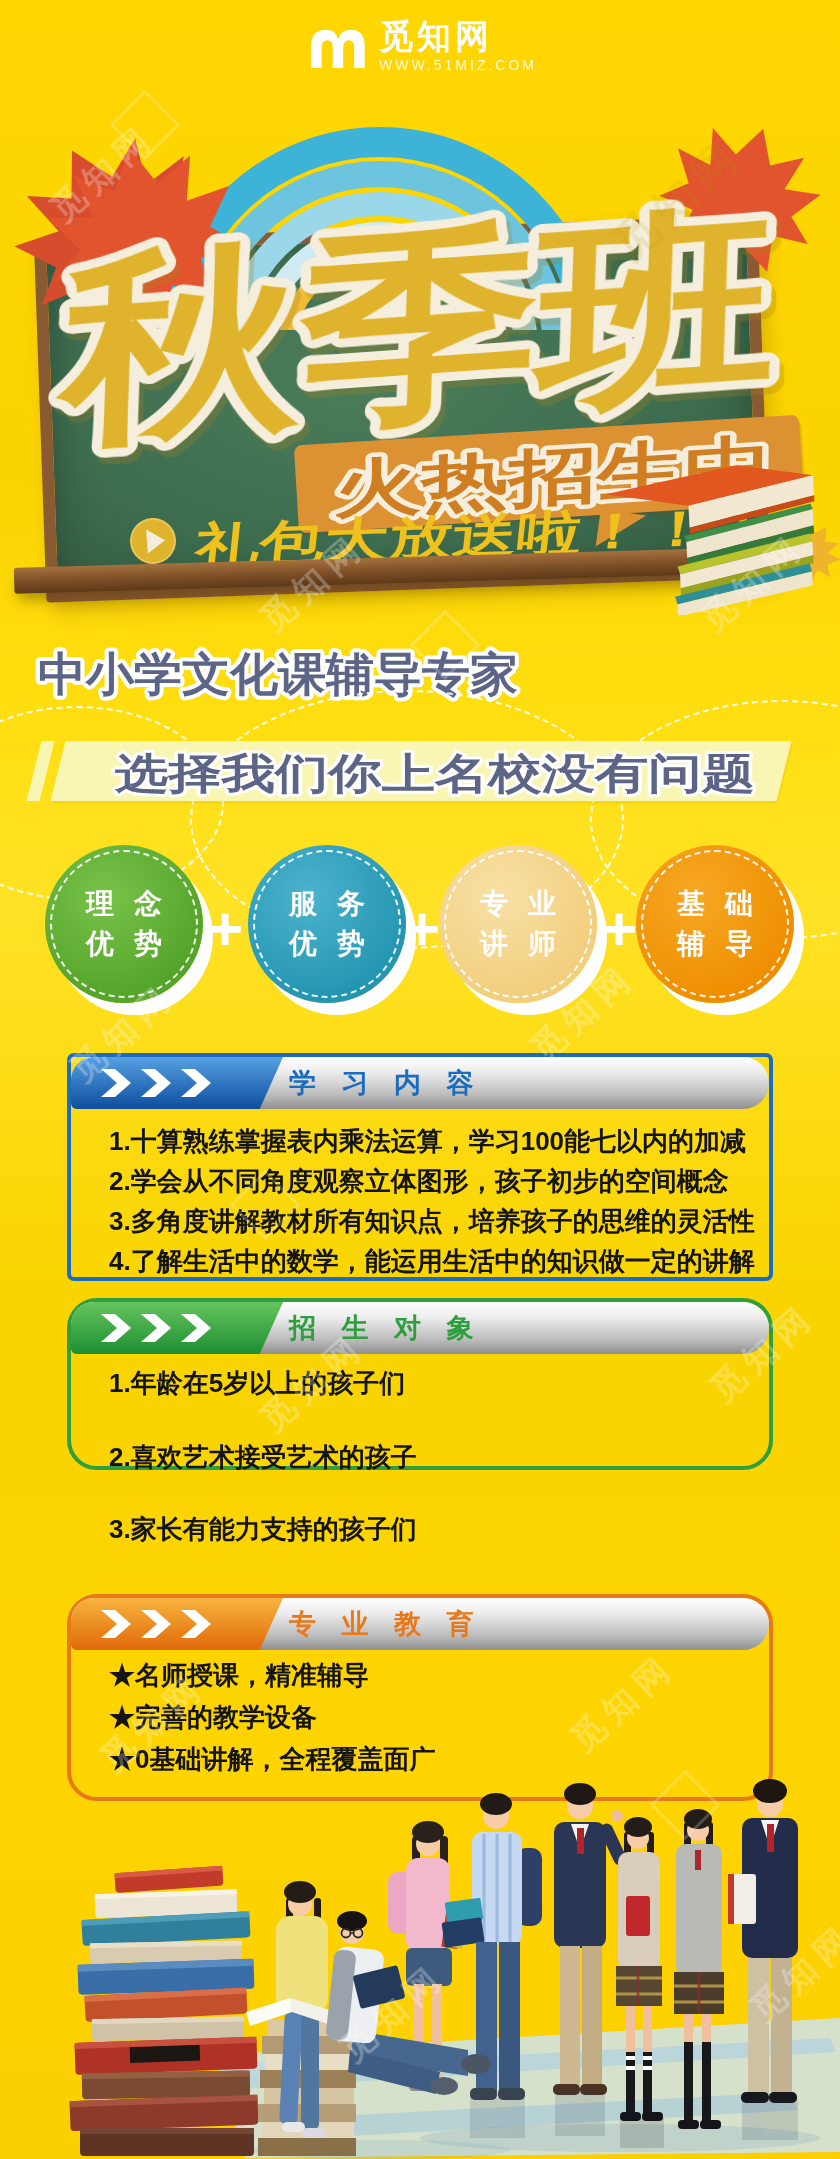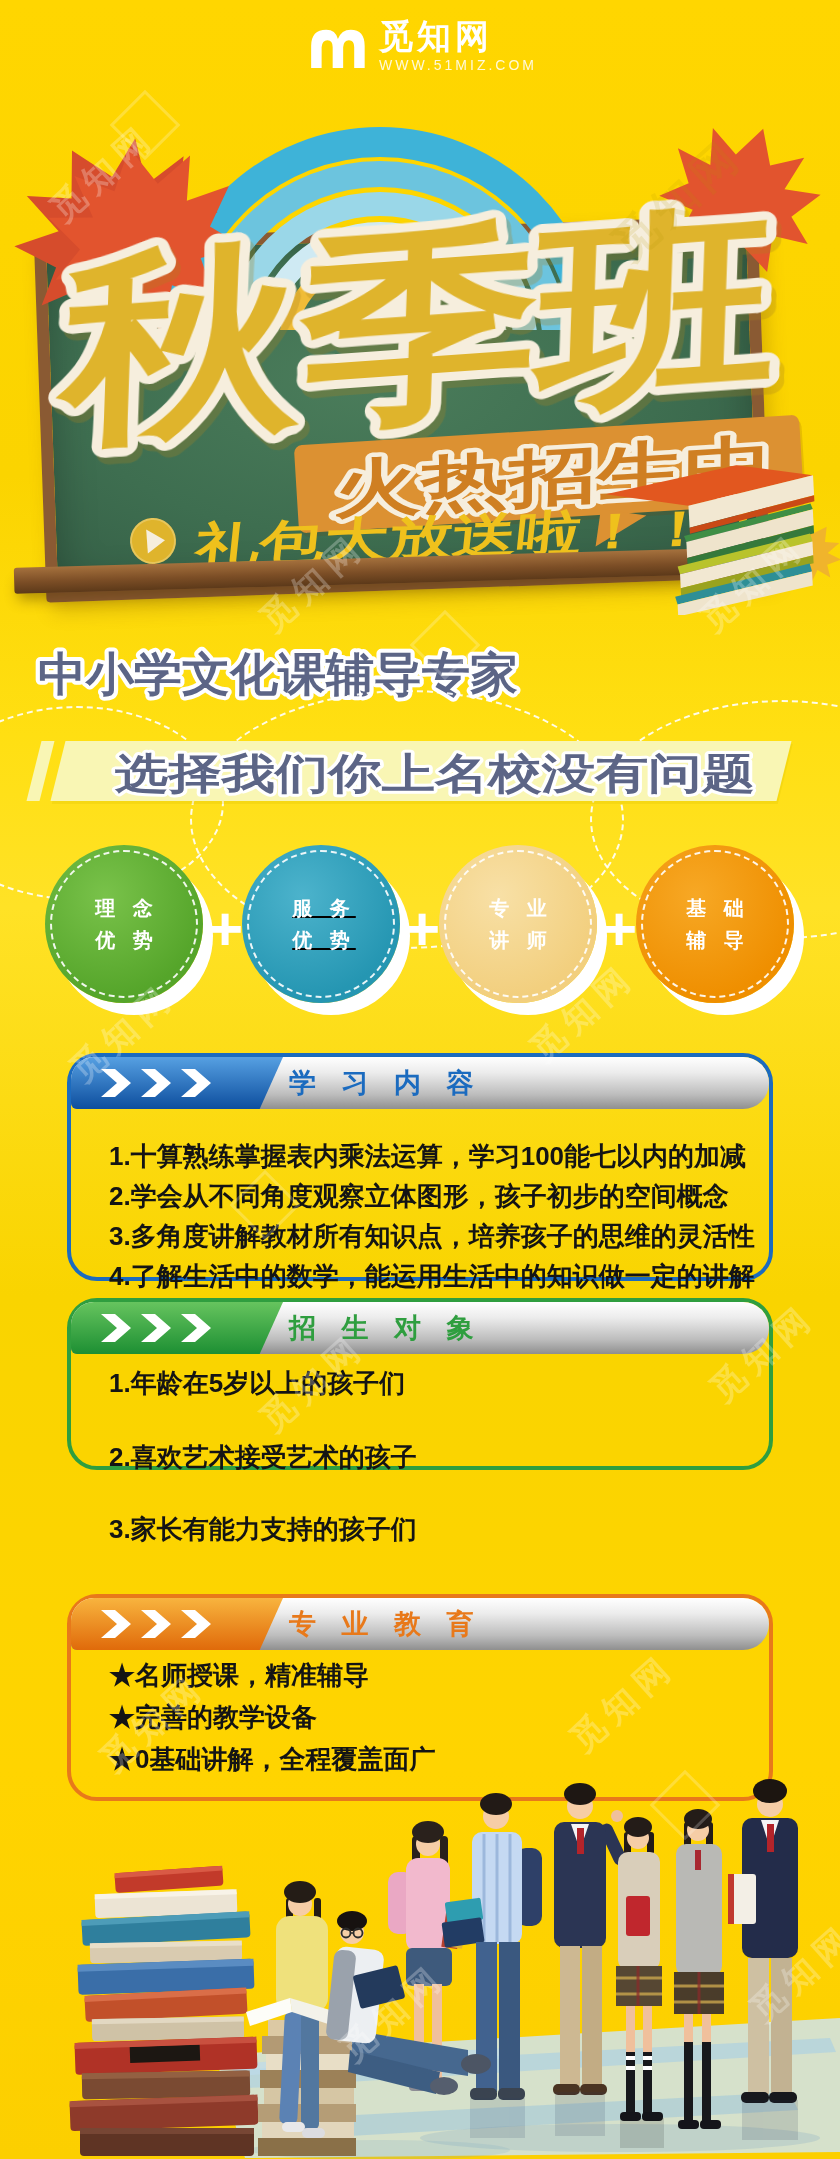--- a/index.html
+++ b/index.html
@@ -42,21 +42,21 @@
   
   .arc{position:absolute;border:2px dashed rgba(255,255,255,.9);border-radius:50%;}
   .band{position:absolute;left:58px;top:741px;width:726px;height:60px;background:#f9f6b4;
         transform:skewX(-14deg);box-shadow:2px 3px 0 rgba(220,190,0,.25);}
   .band-sliver{position:absolute;left:34px;top:741px;width:13px;height:60px;background:#f9f6b4;transform:skewX(-14deg);}
 
   
   .adv{position:absolute;top:845px;width:158px;height:158px;border-radius:50%;
        box-shadow:10px 12px 0 #ffffff;display:flex;flex-direction:column;align-items:center;justify-content:center;gap:12px;}
   .adv::after{content:"";position:absolute;inset:5px;border:2px dashed rgba(255,255,255,.9);border-radius:50%;}
-  .adv span{color:#fff;font-size:20px;font-weight:700;letter-spacing:6px;text-indent:6px;line-height:1;}
+  .adv span{color:#fff;font-size:28px;font-weight:700;letter-spacing:6px;text-indent:6px;line-height:1;}
   .adv.c1{background:radial-gradient(circle at 38% 32%,#79c24a,#55a52a 70%);}
   .adv.c2{background:radial-gradient(circle at 38% 32%,#4cb3cc,#2596b2 70%);}
   .adv.c3{background:radial-gradient(circle at 38% 32%,#f8e0a6,#f2cf7e 70%);}
   .adv.c4{background:radial-gradient(circle at 38% 32%,#f7a825,#ef8f00 70%);}
   .plus{position:absolute;top:898px;width:44px;text-align:center;color:#fff;font-size:62px;font-weight:700;line-height:1;}
 
   
   .infobox{position:absolute;left:67px;width:706px;border:4px solid;border-radius:30px;box-sizing:border-box;}
   .ib-head{position:absolute;left:0;top:0;right:0;height:52px;border-radius:23px 26px 26px 6px;
            background:linear-gradient(180deg,#ffffff 0%,#ececec 30%,#bdbdbd 72%,#8f8f8f 100%);overflow:hidden;}
@@ -152,47 +152,47 @@
   <div class="band"></div>
   <svg class="abs" style="left:95px;top:742px;width:680px;height:60px;" viewBox="0 0 680 60">
     <text x="340" y="46" text-anchor="middle" font-size="42" font-weight="bold" textLength="640" lengthAdjust="spacingAndGlyphs" fill="#5c6586" stroke="#ffffff" stroke-width="6" stroke-linejoin="round" paint-order="stroke">选择我们你上名校没有问题</text>
   </svg>
 
   <div class="adv c1" style="left:45px;">
     <span>理 念</span>
     <span>优 势</span>
   </div>
   <div class="plus" style="left:203px;">+</div>
-  <div class="adv c2" style="left:242px;text-decoration:underline;">
+  <div class="adv c2" style="left:248px;">
     <span>服 务</span>
     <span>优 势</span>
   </div>
   <div class="plus" style="left:400px;">+</div>
   <div class="adv c3" style="left:439px;">
     <span>专 业</span>
     <span>讲 师</span>
   </div>
   <div class="plus" style="left:597px;">+</div>
   <div class="adv c4" style="left:636px;">
     <span>基 础</span>
     <span>辅 导</span>
   </div>
 
-  <div class="infobox b-blue" style="top:1053px;height:228px;">
+  <div class="infobox b-blue" style="top:1053px;height:228px;border-radius:7px;">
     <div class="ib-head">
       <div class="ib-left">
         <svg class="ib-chev" width="120" height="28" viewBox="0 0 120 28">
           <path fill="#fff" d="M0 0 h14 l16 14 -16 14 h-14 l16 -14 z"></path>
           <path fill="#fff" d="M40 0 h14 l16 14 -16 14 h-14 l16 -14 z"></path>
           <path fill="#fff" d="M80 0 h14 l16 14 -16 14 h-14 l16 -14 z"></path>
         </svg>
       </div>
       <span class="ib-title">学 习 内 容</span>
     </div>
-    <div class="ib-body" style="top:79px;line-height:40px;">
+    <div class="ib-body" style="top:64px;line-height:40px;">
       <div>1.十算熟练掌握表内乘法运算，学习100能七以内的加减</div>
       <div>2.学会从不同角度观察立体图形，孩子初步的空间概念</div>
       <div>3.多角度讲解教材所有知识点，培养孩子的思维的灵活性</div>
       <div>4.了解生活中的数学，能运用生活中的知识做一定的讲解</div>
     </div>
   </div>
 
   <div class="infobox b-green" style="top:1298px;height:172px;">
     <div class="ib-head">
       <div class="ib-left">

